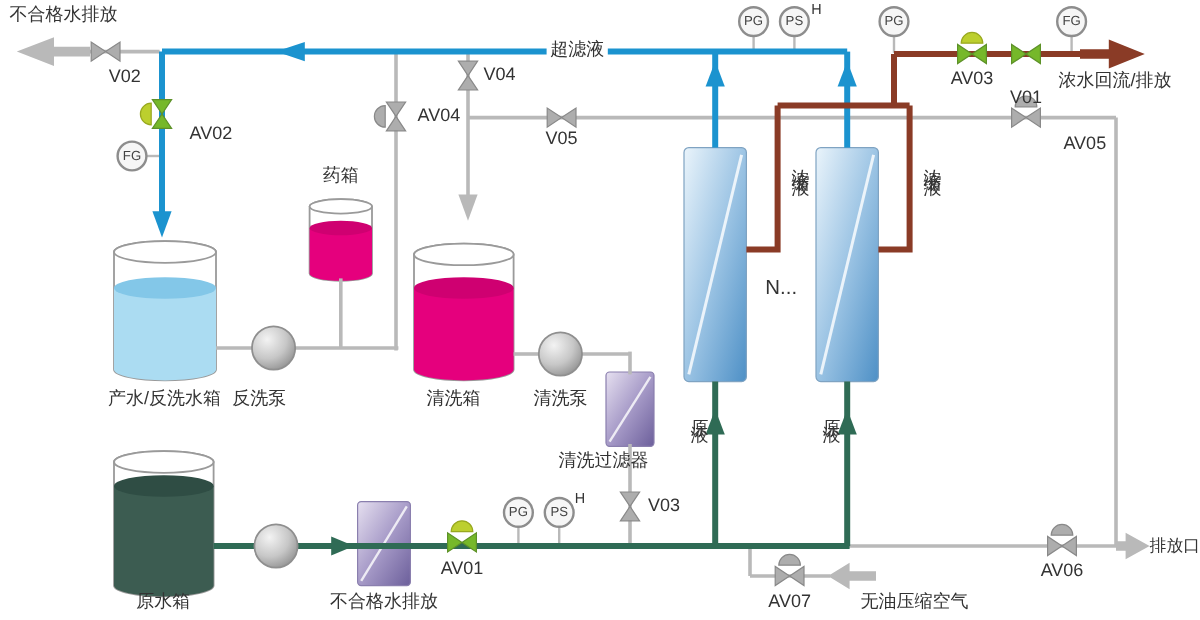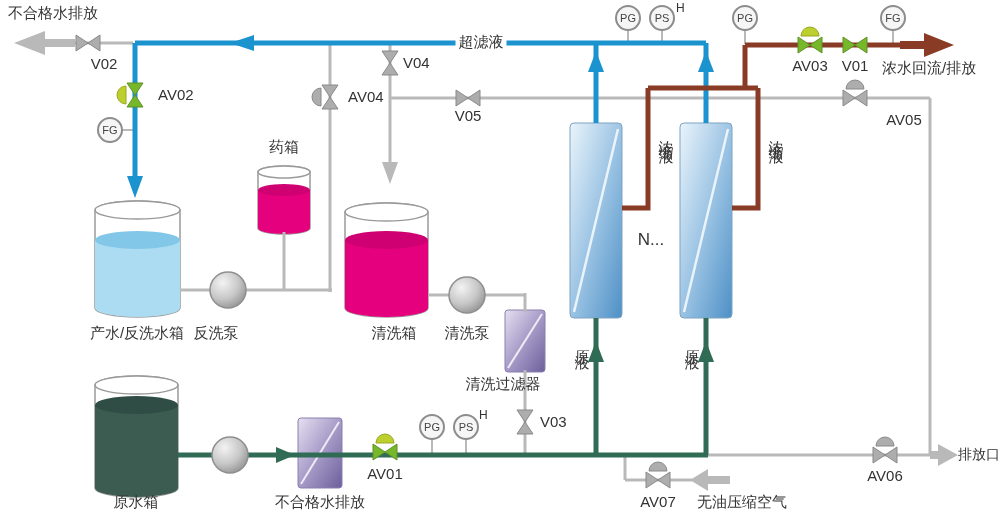--- a/index.html
+++ b/index.html
@@ -208,49 +208,49 @@
   <circle class="gauge" cx="662" cy="18" r="12"></circle>
   <circle class="gauge" cx="745" cy="18" r="12"></circle>
   <circle class="gauge" cx="893" cy="18" r="12"></circle>
   <circle class="gauge" cx="110" cy="130" r="12"></circle>
   <circle class="gauge" cx="432" cy="427" r="12"></circle>
   <circle class="gauge" cx="466" cy="427" r="12"></circle>
 </svg>
 
 <div class="lbl" style="left:8px;top:5px">不合格水排放</div>
 <div class="lbl ctr" style="left:104px;top:56px">V02</div>
-<div class="lbl" style="left:158px;top:87px">AV02</div>
+<div class="lbl" style="left:158px;top:104px">AV02</div>
 <div class="lbl ctr onln" style="left:481px;top:34px">超滤液</div>
 <div class="lbl" style="left:403px;top:55px">V04</div>
 <div class="lbl" style="left:348px;top:89px">AV04</div>
 <div class="lbl ctr" style="left:468px;top:108px">V05</div>
 <div class="lbl ctr" style="left:284px;top:139px">药箱</div>
 <div class="lbl ctr" style="left:137px;top:325px">产水/反洗水箱</div>
 <div class="lbl ctr" style="left:216px;top:325px">反洗泵</div>
-<div class="lbl ctr" style="left:394px;top:325px">清洗箱</div>
+<div class="lbl ctr" style="left:378px;top:325px">清洗箱</div>
 <div class="lbl ctr" style="left:467px;top:325px">清洗泵</div>
 <div class="lbl ctr" style="left:503px;top:376px">清洗过滤器</div>
 <div class="vlabel" style="left:656px;top:128px">浓缩液</div>
 <div class="vlabel" style="left:766px;top:128px">浓缩液</div>
 <div class="lbl ctr big" style="left:651px;top:231px">N...</div>
 <div class="vlabel" style="left:572px;top:338px">原液</div>
 <div class="vlabel" style="left:682px;top:338px">原液</div>
 <div class="lbl ctr" style="left:810px;top:58px">AV03</div>
-<div class="lbl ctr" style="left:855px;top:58px">V01</div>
+<div class="lbl ctr" style="left:855px;top:74px">V01</div>
 <div class="lbl" style="left:882px;top:60px">浓水回流/排放</div>
 <div class="lbl ctr" style="left:904px;top:112px">AV05</div>
 <div class="lbl ctr" style="left:136px;top:494px">原水箱</div>
 <div class="lbl ctr" style="left:230px;top:523px">原水泵</div>
 <div class="lbl ctr" style="left:320px;top:494px">不合格水排放</div>
 <div class="lbl ctr" style="left:385px;top:466px">AV01</div>
 <div class="lbl" style="left:540px;top:414px">V03</div>
 <div class="lbl ctr" style="left:885px;top:468px">AV06</div>
 <div class="lbl" style="left:958px;top:447px;font-size:14px">排放口</div>
 <div class="lbl ctr" style="left:658px;top:494px">AV07</div>
-<div class="lbl" style="left:697px;top:494px">无油压缩空气</div>
+<div class="lbl" style="left:717px;top:494px">无油压缩空气</div>
 
 <div class="gtxt" style="left:615px;top:12px">PG</div>
 <div class="gtxt" style="left:649px;top:12px">PS</div>
 <div class="lbl small" style="left:676px;top:2px">H</div>
 <div class="gtxt" style="left:732px;top:12px">PG</div>
 <div class="gtxt" style="left:880px;top:12px">FG</div>
 <div class="gtxt" style="left:97px;top:124px">FG</div>
 <div class="gtxt" style="left:419px;top:421px">PG</div>
 <div class="gtxt" style="left:453px;top:421px">PS</div>
 <div class="lbl small" style="left:479px;top:409px">H</div>

